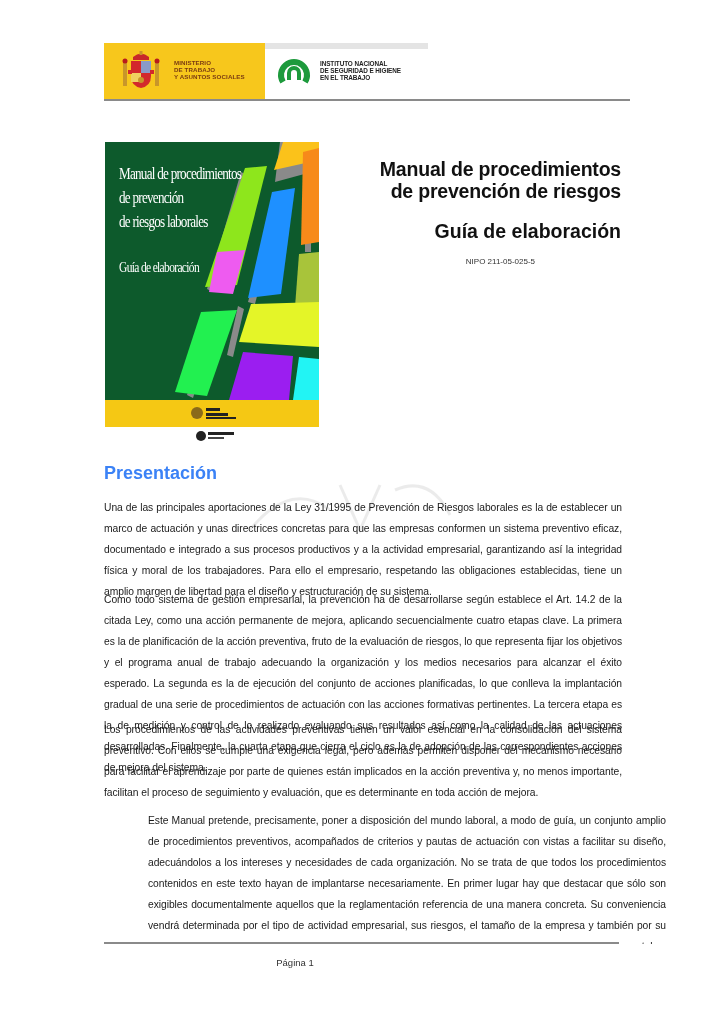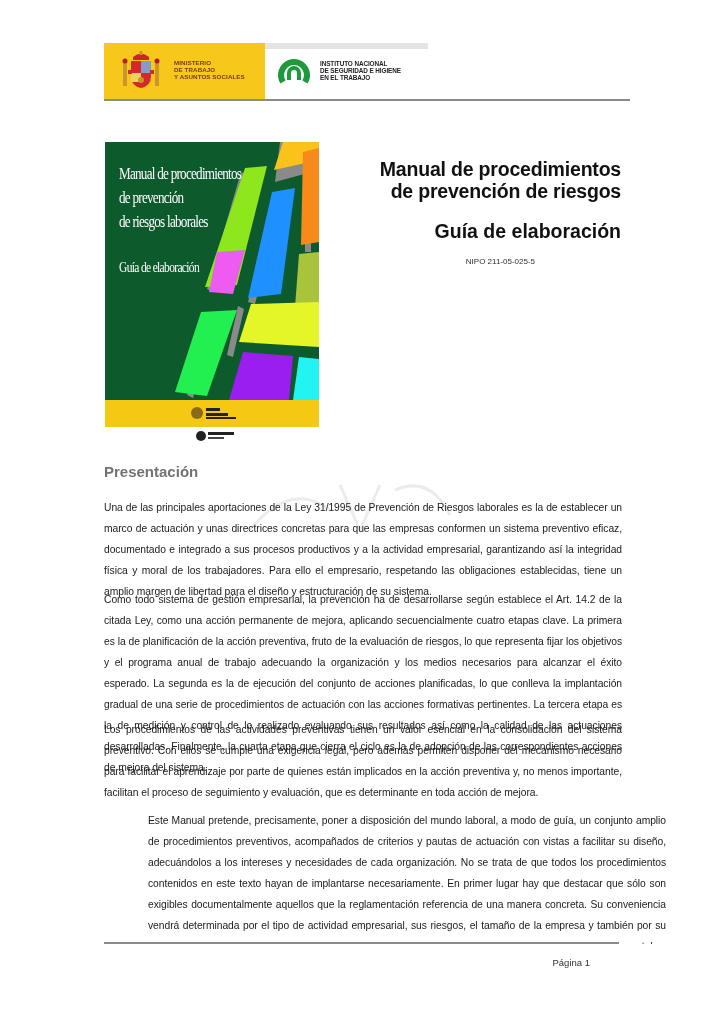--- a/index.html
+++ b/index.html
@@ -28,32 +28,32 @@
   .below-cover-logo { position: absolute; left: 196px; top: 430px; width: 42px; height: 12px; }
 
   
   .title-block { position: absolute; right: 103px; top: 158px; text-align: right; }
   .main-title { font-size: 19.5px; line-height: 22px; font-weight: bold; color: #111; letter-spacing: -0.2px; }
   .main-title div { white-space: nowrap; }
   .sub-title { margin-top: 18px; font-size: 19.5px; line-height: 22px; font-weight: bold; color: #111; white-space: nowrap; }
   .nipo { margin-top: 15px; font-size: 8px; color: #333; white-space: nowrap; text-align: center; }
 
   
-  .section-heading { position: absolute; left: 104px; top: 463px; font-size: 15px; font-weight: bold; color: #737373; }
+  .section-heading { position: absolute; left: 104px; top: 463px; font-size: 18px; font-weight: bold; color: #3b82f6; }
   .paragraph { position: absolute; left: 104px; width: 518px; font-size: 10.3px; line-height: 21px; text-align: justify; color: #1a1a1a; letter-spacing: -0.05px; }
   .p1 { top: 497px; }
   .p2 { top: 589px; }
   .p3 { top: 719px; }
   .p4 { top: 810px; height: 134px; overflow: hidden; margin-left: 44px; }
 
   .watermark { position: absolute; left: 230px; top: 470px; width: 240px; height: 80px; opacity: 0.12; pointer-events: none; }
 
   
   .footer-rule { position: absolute; left: 104px; top: 942px; width: 515px; height: 2px; background: #8a8a8a; }
-  .page-number { position: absolute; left: 0; width: 590px; top: 957px; text-align: right; font-size: 9.5px; color: #333; }
+  .page-number { position: absolute; left: 0; width: 590px; top: 957px; text-align: center; font-size: 9.5px; color: #333; }
 </style>
 </head>
 <body>
 
 <div class="header">
   <div class="hdr-ministerio">
     <svg class="coat" viewBox="0 0 42 42">
       <rect x="3" y="12" width="4" height="24" fill="#c8962a"></rect>
       <rect x="35" y="12" width="4" height="24" fill="#c8962a"></rect>
       <circle cx="5" cy="11" r="2.5" fill="#b81c1c"></circle>

